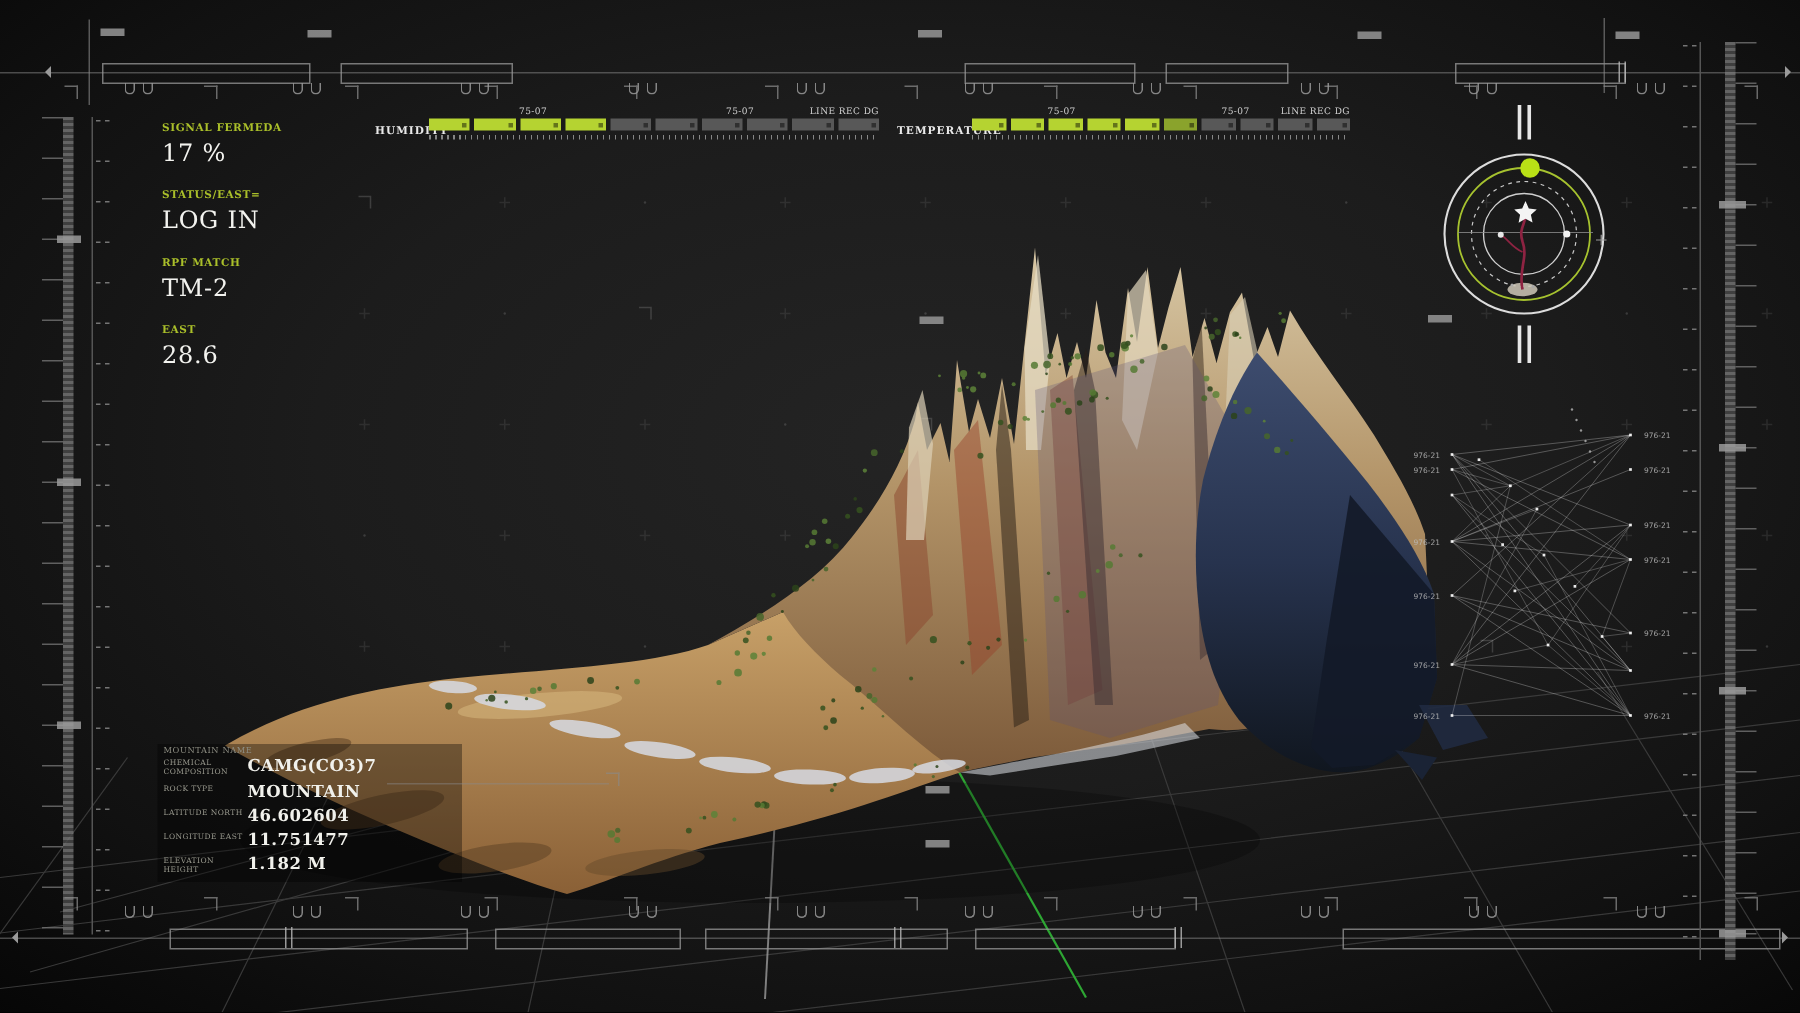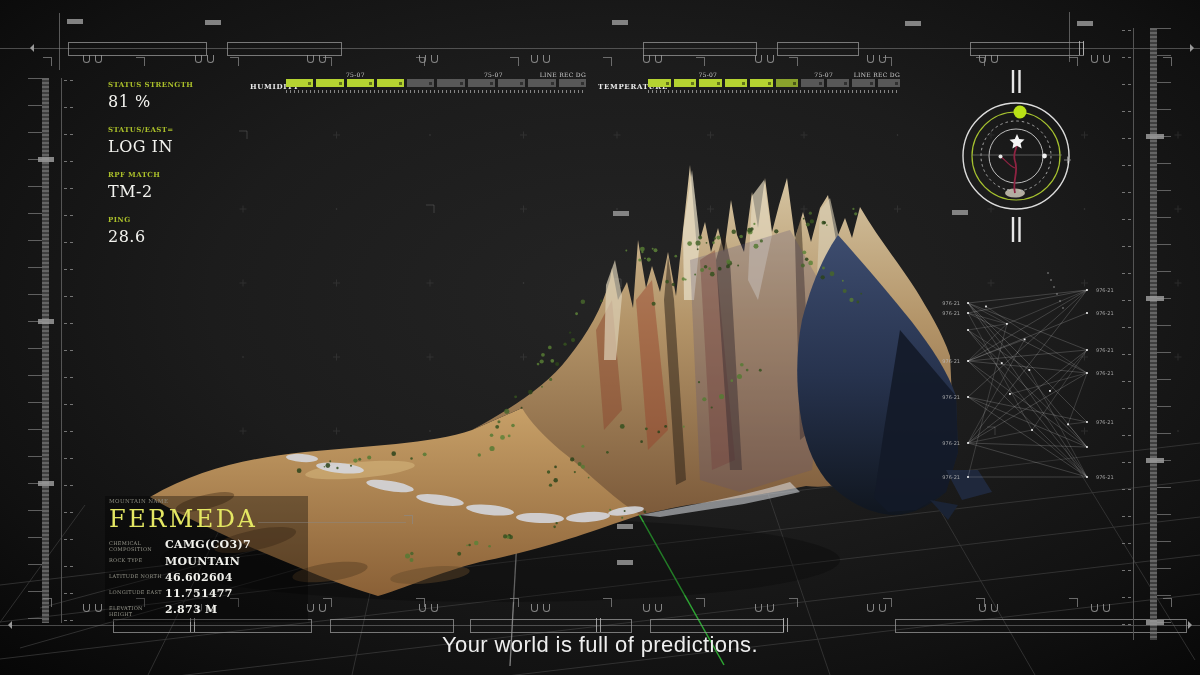--- a/index.html
+++ b/index.html
@@ -597,33 +597,33 @@
       <span class="flag" style="left: 613px; top: 211px; position: absolute;"></span>
       <span class="flag" style="left: 952px; top: 210px; position: absolute;"></span>
       <span class="flag" style="left: 617px; top: 524px; position: absolute;"></span>
       <span class="flag" style="left: 617px; top: 560px; position: absolute;"></span>
       <span class="vline" style="left: 59px; top: 13px; position: absolute; height: 57px;"></span>
       <span class="vline" style="left: 1069px; top: 12px; position: absolute; height: 50px;"></span>
     </div>
 
   <div class="telemetry">
     <div class="t-item">
-      <div class="t-label">STATUS STRENGTH</div>
-      <div class="t-value">81 %</div>
+      <div class="t-label">SIGNAL FERMEDA</div>
+      <div class="t-value">17 %</div>
     </div>
     <div class="t-item">
       <div class="t-label">STATUS/EAST=</div>
       <div class="t-value">LOG IN</div>
     </div>
     <div class="t-item">
       <div class="t-label">RPF MATCH</div>
       <div class="t-value">TM-2</div>
     </div>
     <div class="t-item">
-      <div class="t-label">PING</div>
+      <div class="t-label">EAST</div>
       <div class="t-value">28.6</div>
     </div>
   </div>
 
   <div class="meter" style="left:250px;top:71px;width:340px;">
     <span class="m-label">HUMIDITY</span>
     <div class="m-body" style="left:36px;width:300px;">
       <div class="m-ticklabels">
         <span class="tl tl1">75-07</span>
         <span class="tl tl2">75-07</span>
@@ -779,39 +779,37 @@
       <text x="166" y="27" font-size="5" fill="#bbb" opacity="0.85">976-21</text>
       <text x="166" y="50" font-size="5" fill="#bbb" opacity="0.85">976-21</text>
       <text x="166" y="87" font-size="5" fill="#bbb" opacity="0.85">976-21</text>
       <text x="166" y="110" font-size="5" fill="#bbb" opacity="0.85">976-21</text>
       <text x="166" y="159" font-size="5" fill="#bbb" opacity="0.85">976-21</text>
       <text x="166" y="214" font-size="5" fill="#bbb" opacity="0.85">976-21</text>
     </svg>
 
   <div class="info-panel">
     <div class="info-name-label">MOUNTAIN NAME</div>
-    <div class="info-name">FERMEDA</div>
     <div class="i-row">
       <div class="i-label">CHEMICAL COMPOSITION</div>
       <div class="i-value">CAMG(CO3)7</div>
     </div>
     <div class="i-row">
       <div class="i-label">ROCK TYPE</div>
       <div class="i-value">MOUNTAIN</div>
     </div>
     <div class="i-row">
       <div class="i-label">LATITUDE NORTH</div>
       <div class="i-value">46.602604</div>
     </div>
     <div class="i-row">
       <div class="i-label">LONGITUDE EAST</div>
       <div class="i-value">11.751477</div>
     </div>
     <div class="i-row">
       <div class="i-label">ELEVATION HEIGHT</div>
-      <div class="i-value">2.873 M</div>
+      <div class="i-value">1.182 M</div>
     </div>
   </div>
   <div class="fline"></div>
   <div class="fline-bracket"></div>
 
-  <div class="caption">Your world is full of predictions.</div>
 </div>
 
 </body></html>

